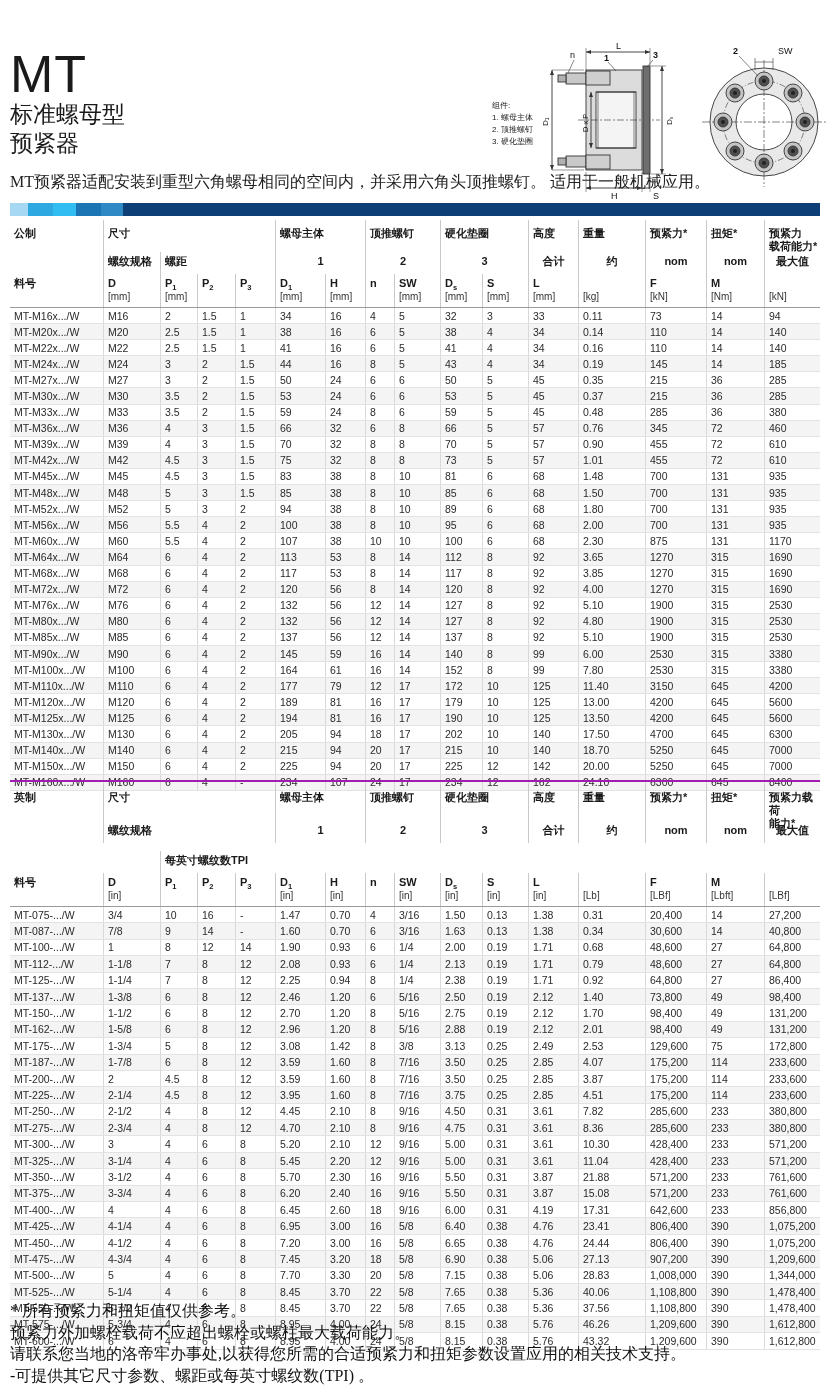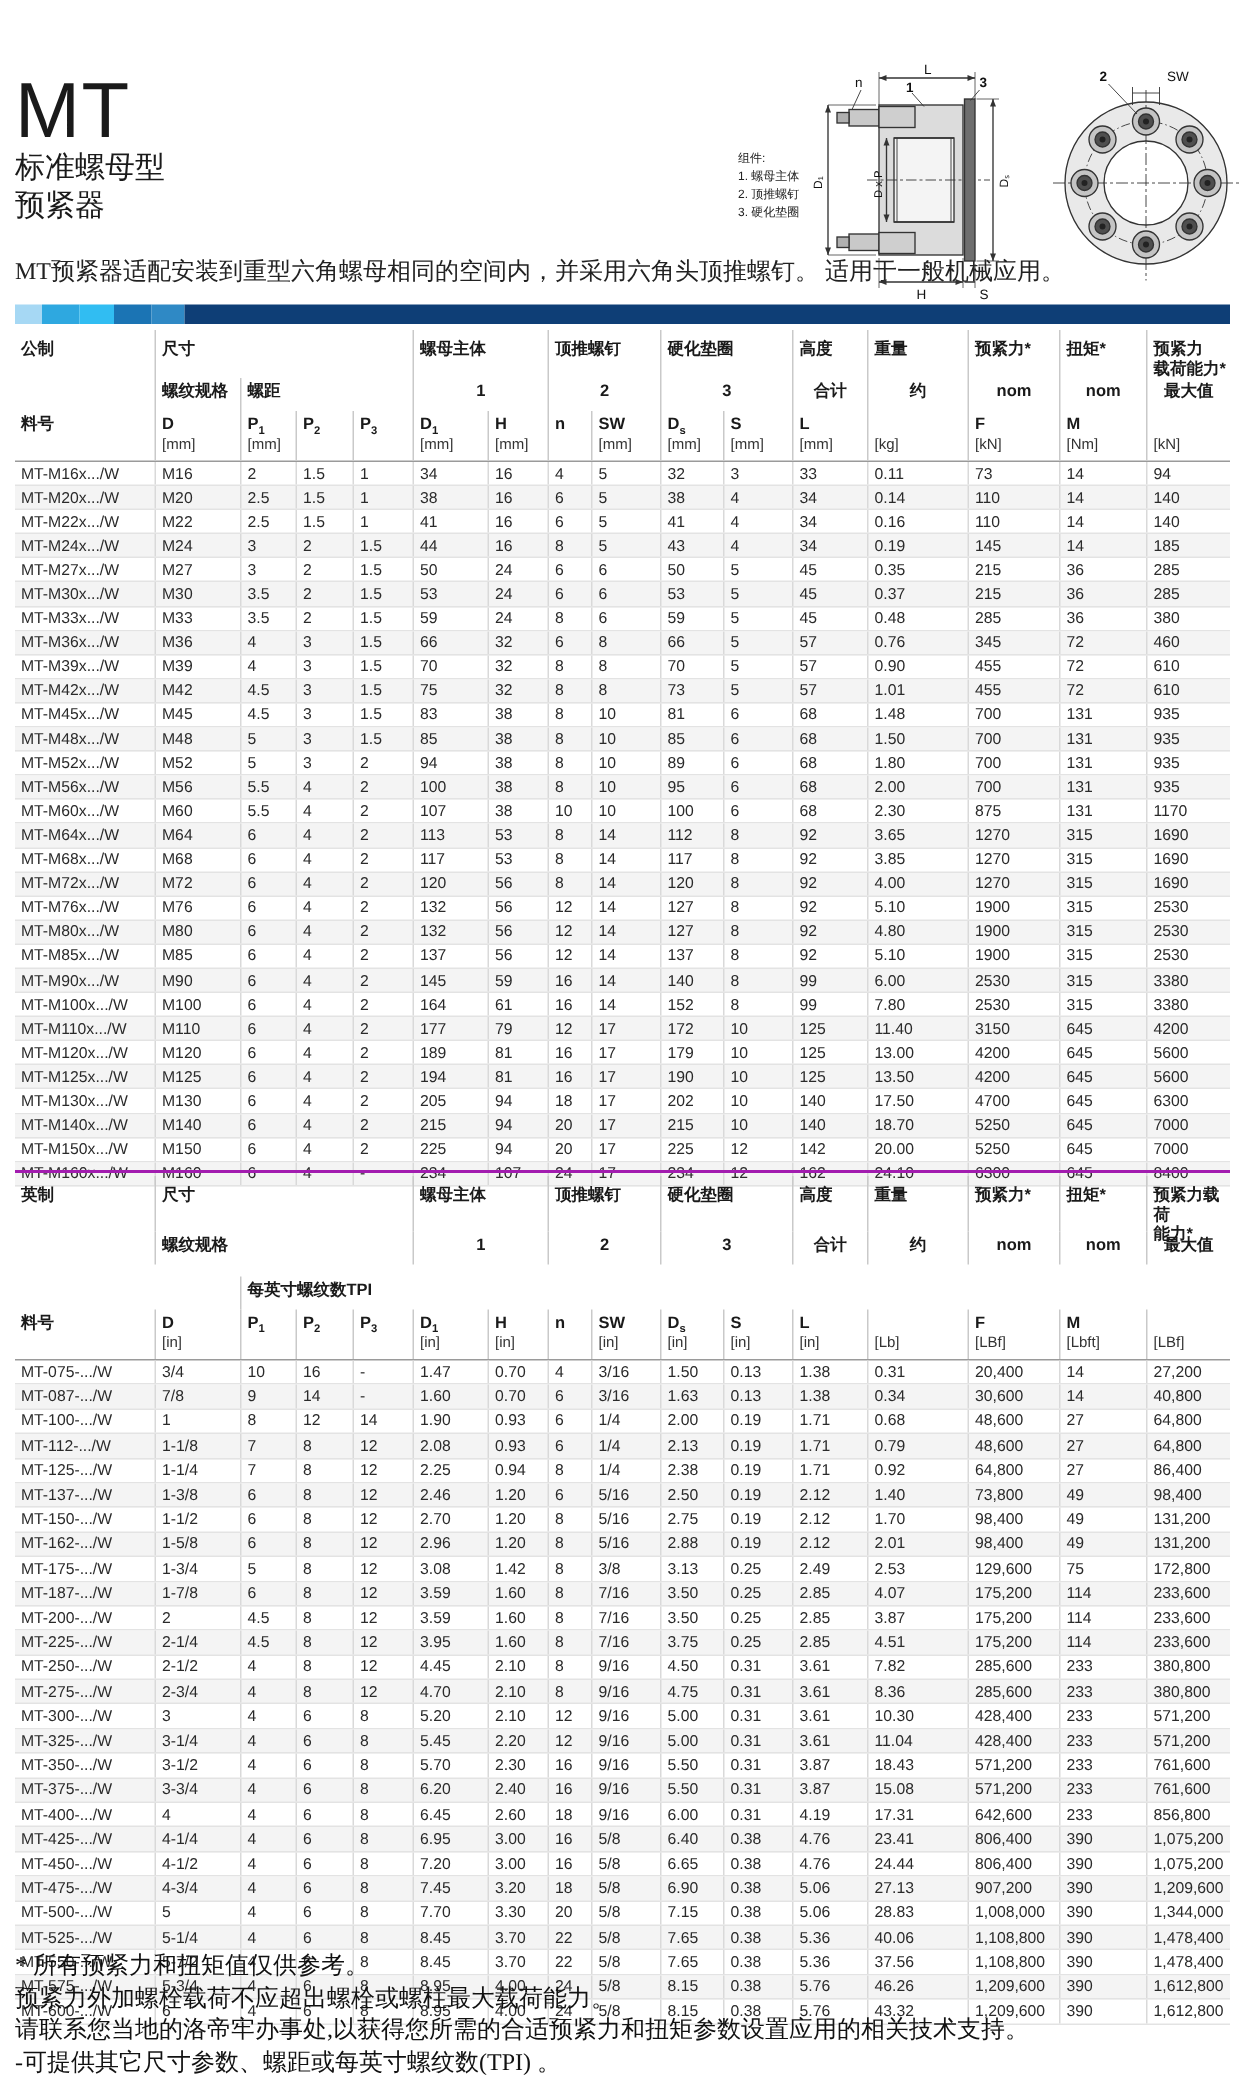--- a/index.html
+++ b/index.html
@@ -1,20 +1,20 @@
 <!DOCTYPE html>
 <html><head>
 <meta charset="utf-8">
 <style>
   html,body{margin:0;padding:0;background:#fff;}
   body{width:830px;height:1388px;position:relative;font-family:"Liberation Sans",sans-serif;color:#1a1a1a;overflow:hidden;}
   .abs{position:absolute;}
   
   #title-mt{left:10px;top:48px;font-size:52px;font-weight:300;letter-spacing:1px;line-height:1;}
-  #subtitle{left:10px;top:100px;font-size:20px;font-weight:400;line-height:1.25;white-space:pre-line;}
+  #subtitle{left:10px;top:100px;font-size:23px;font-weight:400;line-height:1.25;white-space:pre-line;}
   #desc{left:10px;top:170px;font-size:16px;line-height:1.55;color:#222;font-family:"Liberation Serif",serif;}
   
   #accent-bar{left:10px;top:203px;width:810px;height:13px;display:flex;}
   #accent-bar div{height:100%;}
   
   #drawing{left:490px;top:40px;width:338px;height:165px;}
   
   .dtable{left:10px;width:810px;}
   #metric-table{top:220px;}
   #imperial-table{top:780px;border-top:2px solid #a21caf;padding-top:2px;}
@@ -1117,21 +1117,21 @@
         <div class="tcell">4</div>
         <div class="tcell">6</div>
         <div class="tcell">8</div>
         <div class="tcell">5.70</div>
         <div class="tcell">2.30</div>
         <div class="tcell">16</div>
         <div class="tcell">9/16</div>
         <div class="tcell">5.50</div>
         <div class="tcell">0.31</div>
         <div class="tcell">3.87</div>
-        <div class="tcell">18.43</div>
+        <div class="tcell">21.88</div>
         <div class="tcell">571,200</div>
         <div class="tcell">233</div>
         <div class="tcell">761,600</div>
       </div>
       <div class="trow">
         <div class="tcell first">MT-375-.../W</div>
         <div class="tcell">3-3/4</div>
         <div class="tcell">4</div>
         <div class="tcell">6</div>
         <div class="tcell">8</div>

